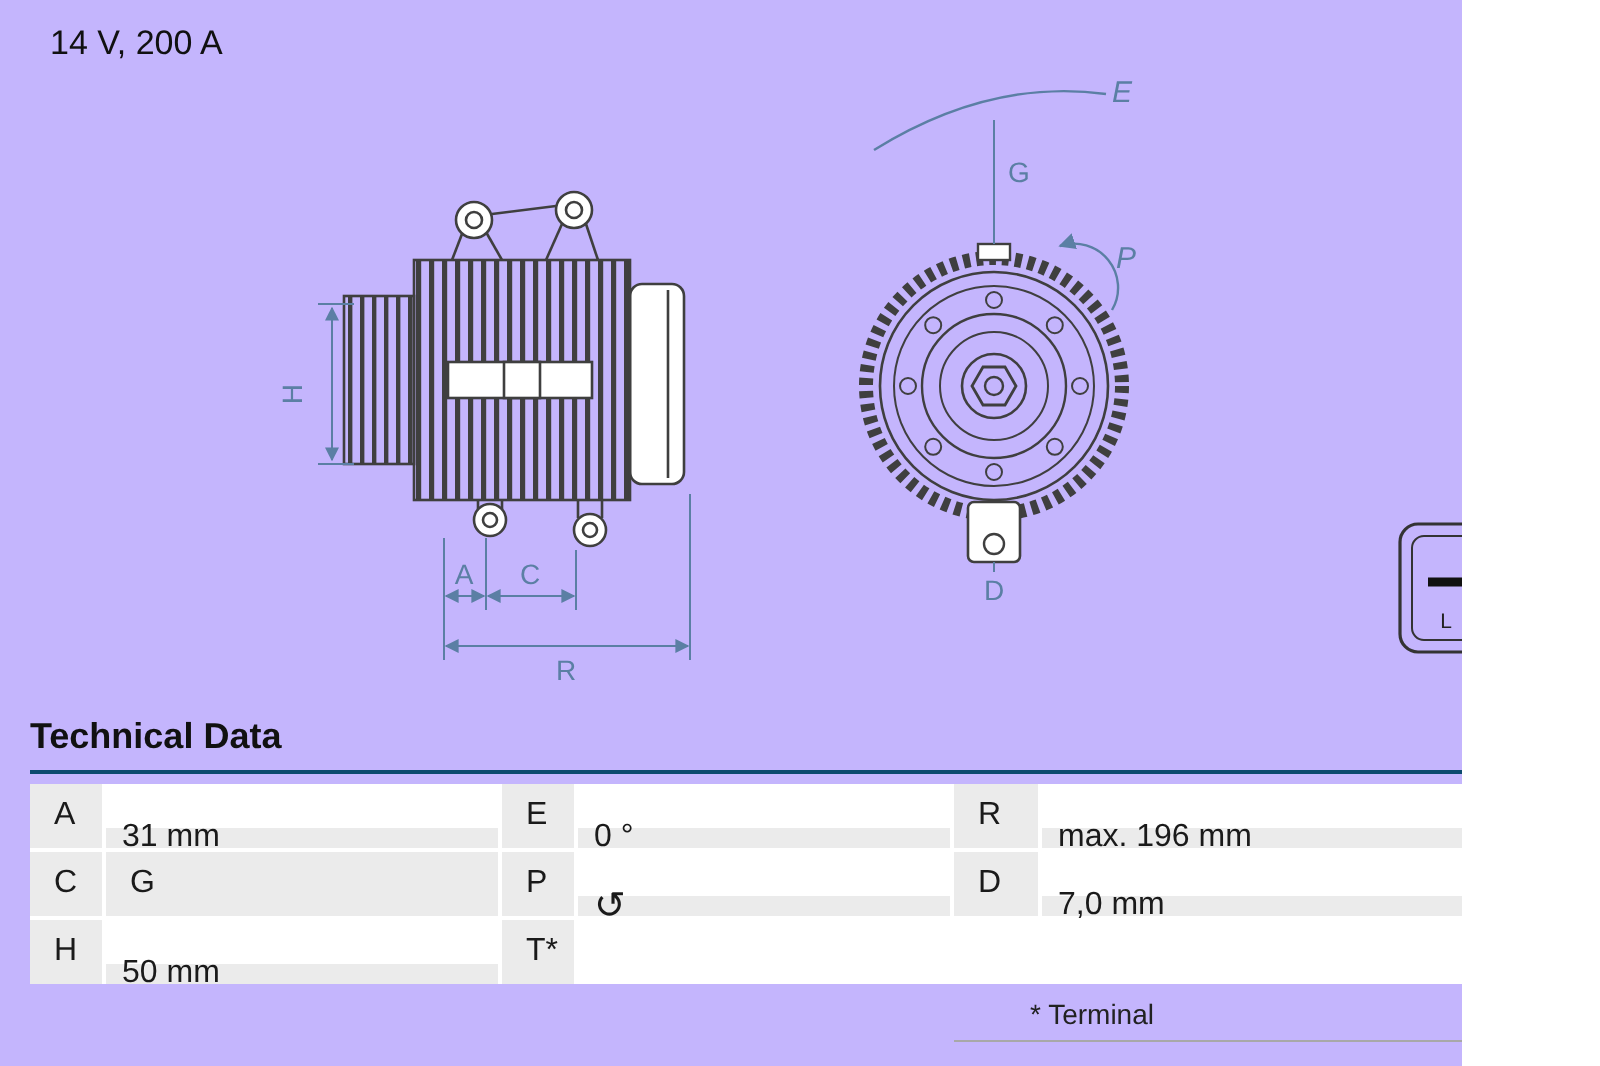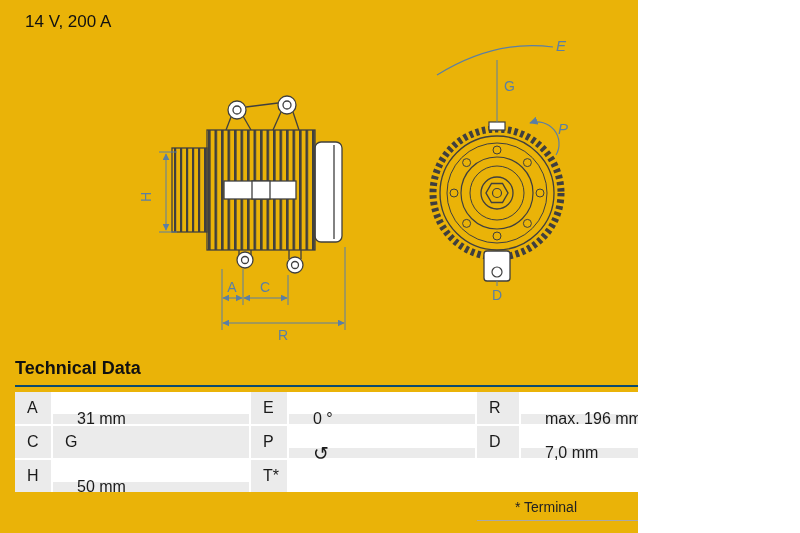--- a/index.html
+++ b/index.html
@@ -1,38 +1,38 @@
 <!DOCTYPE html>
 <html><head>
 <meta charset="utf-8">
 <style>
   html,body{margin:0;padding:0;background:#fff;}
   .page{
-    position:relative;width:638px;height:533px;background:#eab308;
+    position:relative;width:731px;height:533px;background:#c4b5fd;
     font-family:"Liberation Sans", sans-serif;color:#1a1a1a;overflow:hidden;
   }
   .rating{
     position:absolute;left:25px;top:12px;font-size:17px;color:#111;
   }
   .drawing-svg{position:absolute;left:0;top:35px;}
   .tech{position:absolute;left:15px;top:358px;width:772px;}
   .tech h2{
     margin:0;font-size:18px;font-weight:bold;color:#111;
     padding-bottom:6px;border-bottom:2px solid #0c4a6e;
   }
   .table{
     margin-top:5px;display:grid;
     grid-template-columns:36px 196px 36px 186px 42px 1fr;
     grid-auto-rows:32px;gap:2px;background:#fff;
   }
   .cell{
     background:#ebebeb;display:flex;align-items:center;font-size:16px;
   }
   .cell.key{padding-left:12px;}
-  .cell.val{padding-left:24px;margin-top:22px;}
+  .cell.val{padding-left:8px;margin-top:22px;}
   .rot-icon{font-size:19px;line-height:1;color:#1a1a1a;}
   .footnote{
     margin-top:7px;margin-left:500px;font-size:14px;color:#222;
   }
   .footnote-rule{
     margin-left:462px;margin-top:5px;border-top:1px solid #a8a8a8;height:0;
   }
   .dimtext{fill:#5b7fa4;font-size:14px;font-family:"Liberation Sans",sans-serif;}
   .dimtext.it{font-style:italic;font-size:15px;}
   .context{fill:#222;font-size:10.5px;font-family:"Liberation Sans",sans-serif;}

